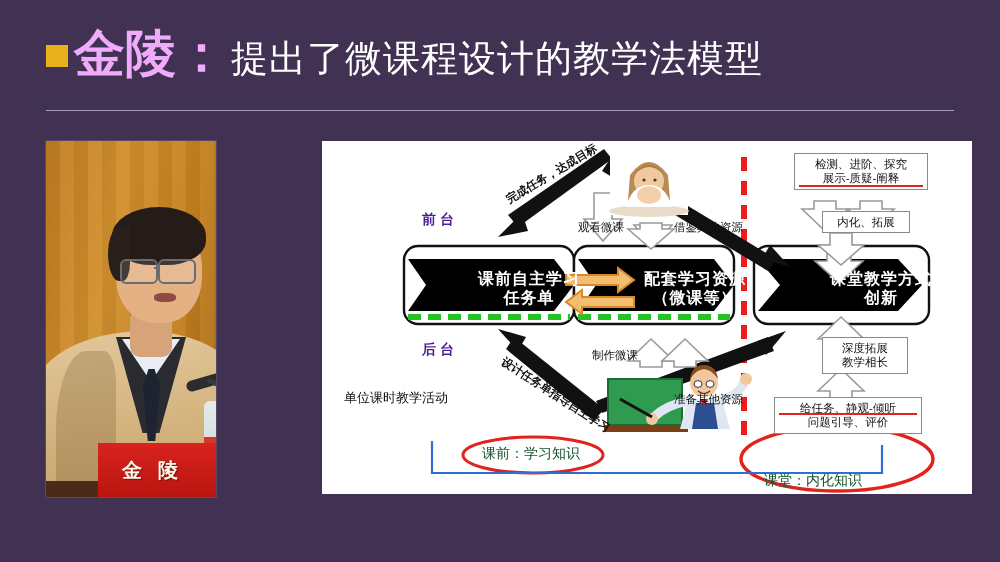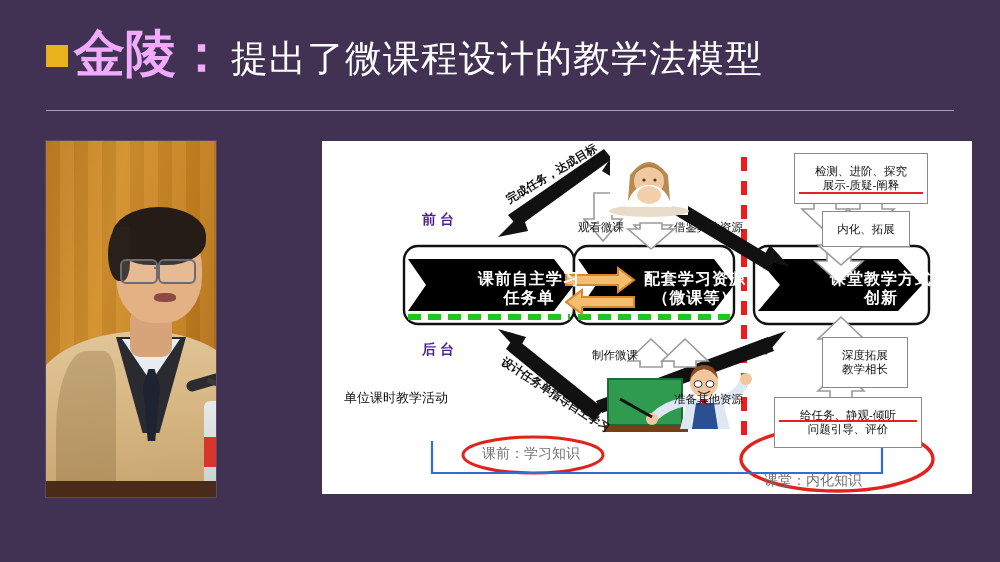--- a/index.html
+++ b/index.html
@@ -111,24 +111,24 @@
     background:#FFFFFF;overflow:hidden;
   }
   .dg{position:absolute;inset:0;}
   .dg svg{position:absolute;left:0;top:0;}
 
   
   .dtxt{position:absolute;font-family:"DejaVu Sans","Liberation Sans",sans-serif;
         color:#111;white-space:pre;line-height:1.15;}
   .green-stage{color:#4c1d95;font-weight:bold;font-size:14px;letter-spacing:4px;
         font-family:"DejaVu Serif","Liberation Serif",serif;}
-  .blue-txt{color:#737373;}
+  .blue-txt{color:#14532d;}
   .boxlbl{
     position:absolute;border:1px solid #8a8a8a;background:#fff;
-    font-size:11.5px;text-align:center;color:#111;line-height:1.25;padding:10px 4px;
+    font-size:11.5px;text-align:center;color:#111;line-height:1.25;padding:3px 4px;
   }
   .chev-label{
     position:absolute;color:#fff;font-weight:bold;font-size:16px;text-align:center;
     line-height:1.2;letter-spacing:1px;width:100%;padding-left:40px;
   }
   .redline{position:absolute;height:2px;background:#e0231c;}
   .small{font-size:11.5px;}
 </style>
 </head>
 <body>
@@ -155,20 +155,23 @@
     <div class="ph-hair2"></div>
     <div class="ph-glass ph-glassL"></div>
     <div class="ph-glass ph-glassR"></div>
     <div class="ph-glassbridge"></div>
     <div class="ph-mouth"></div>
     <div class="ph-mic"></div>
     <div class="ph-micstem"></div>
     <div class="ph-bottle"></div>
     <div class="ph-bottlelbl"></div>
     <div class="ph-desk"></div>
+    <div class="ph-plate">
+      <span>金陵</span>
+    </div>
   </div>
 
   <div class="panel">
     <div class="dg">
 
       <svg width="650" height="353" viewBox="0 0 650 353">
         <defs>
           <marker id="blkArrow" markerWidth="7" markerHeight="7" refX="5" refY="3.5" orient="auto">
             <path d="M0,0 L7,3.5 L0,7 z" fill="#111"></path>
           </marker>

